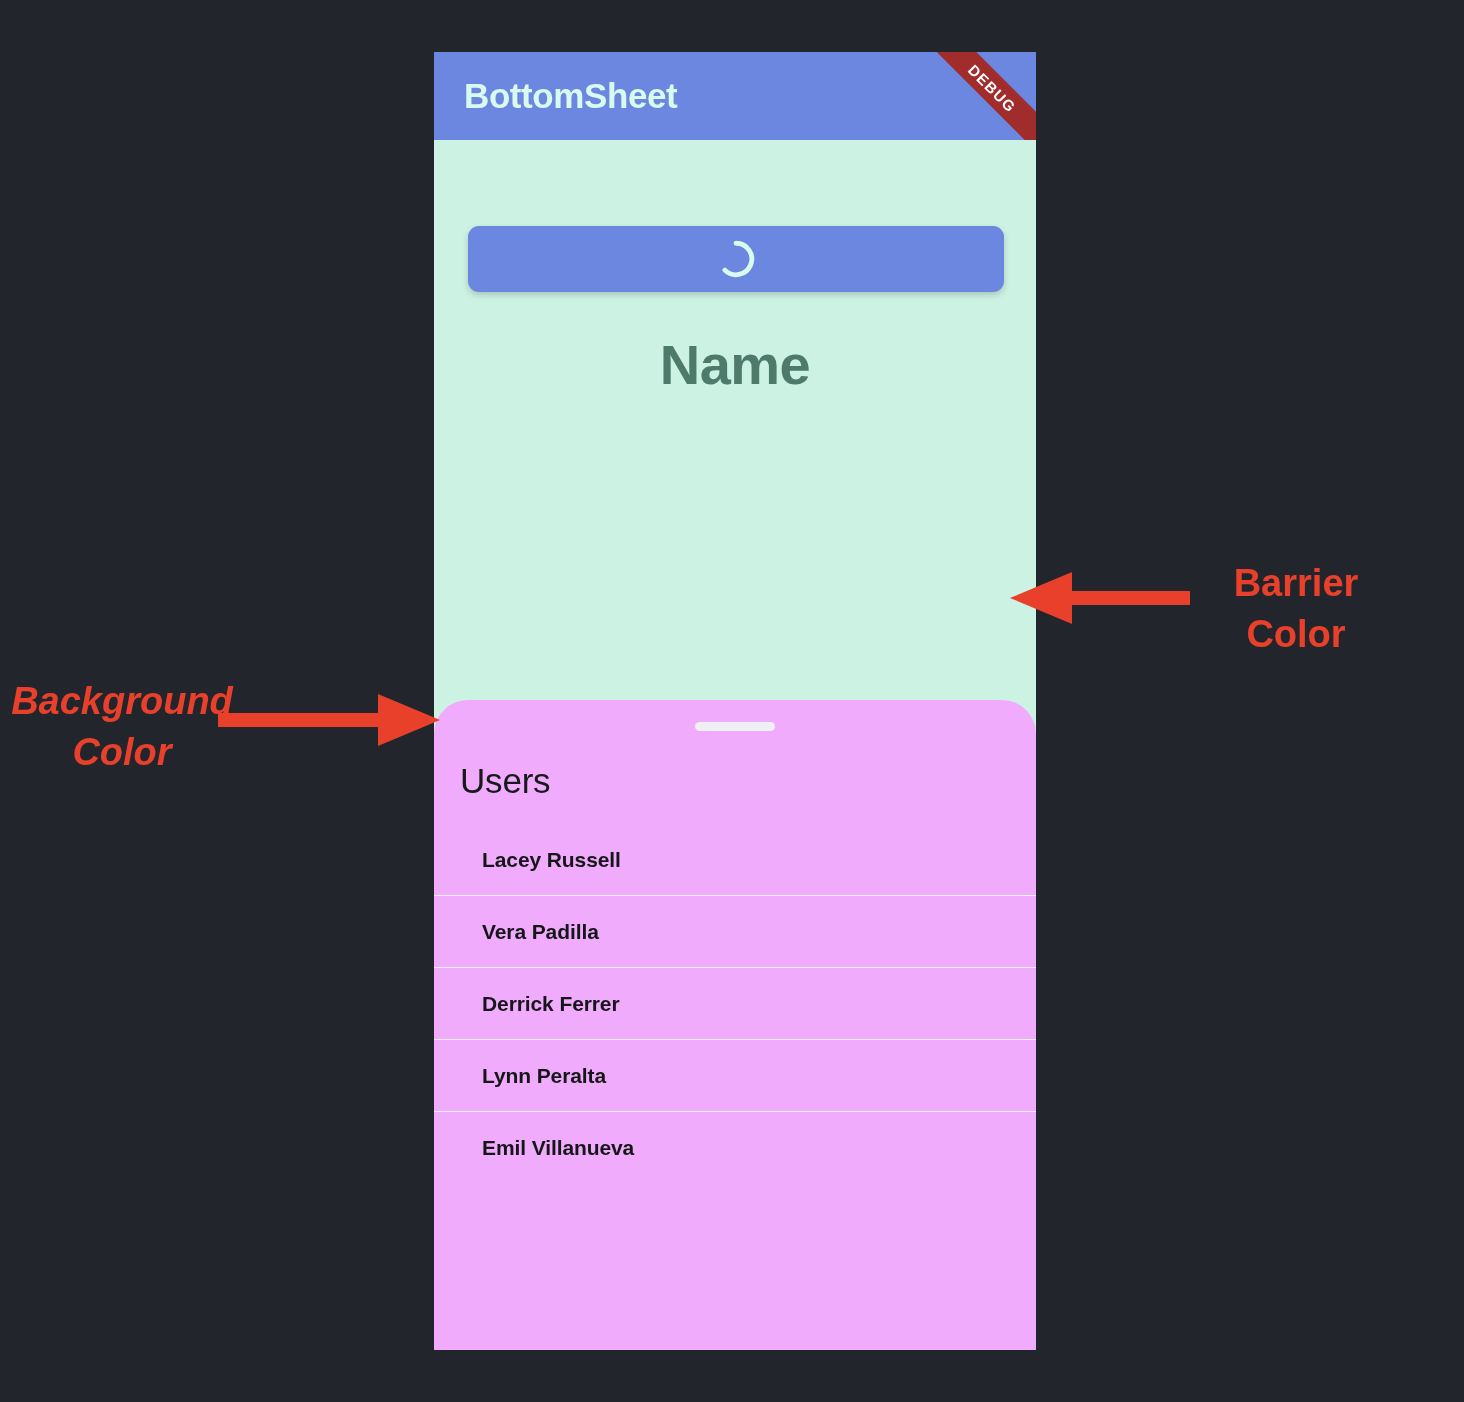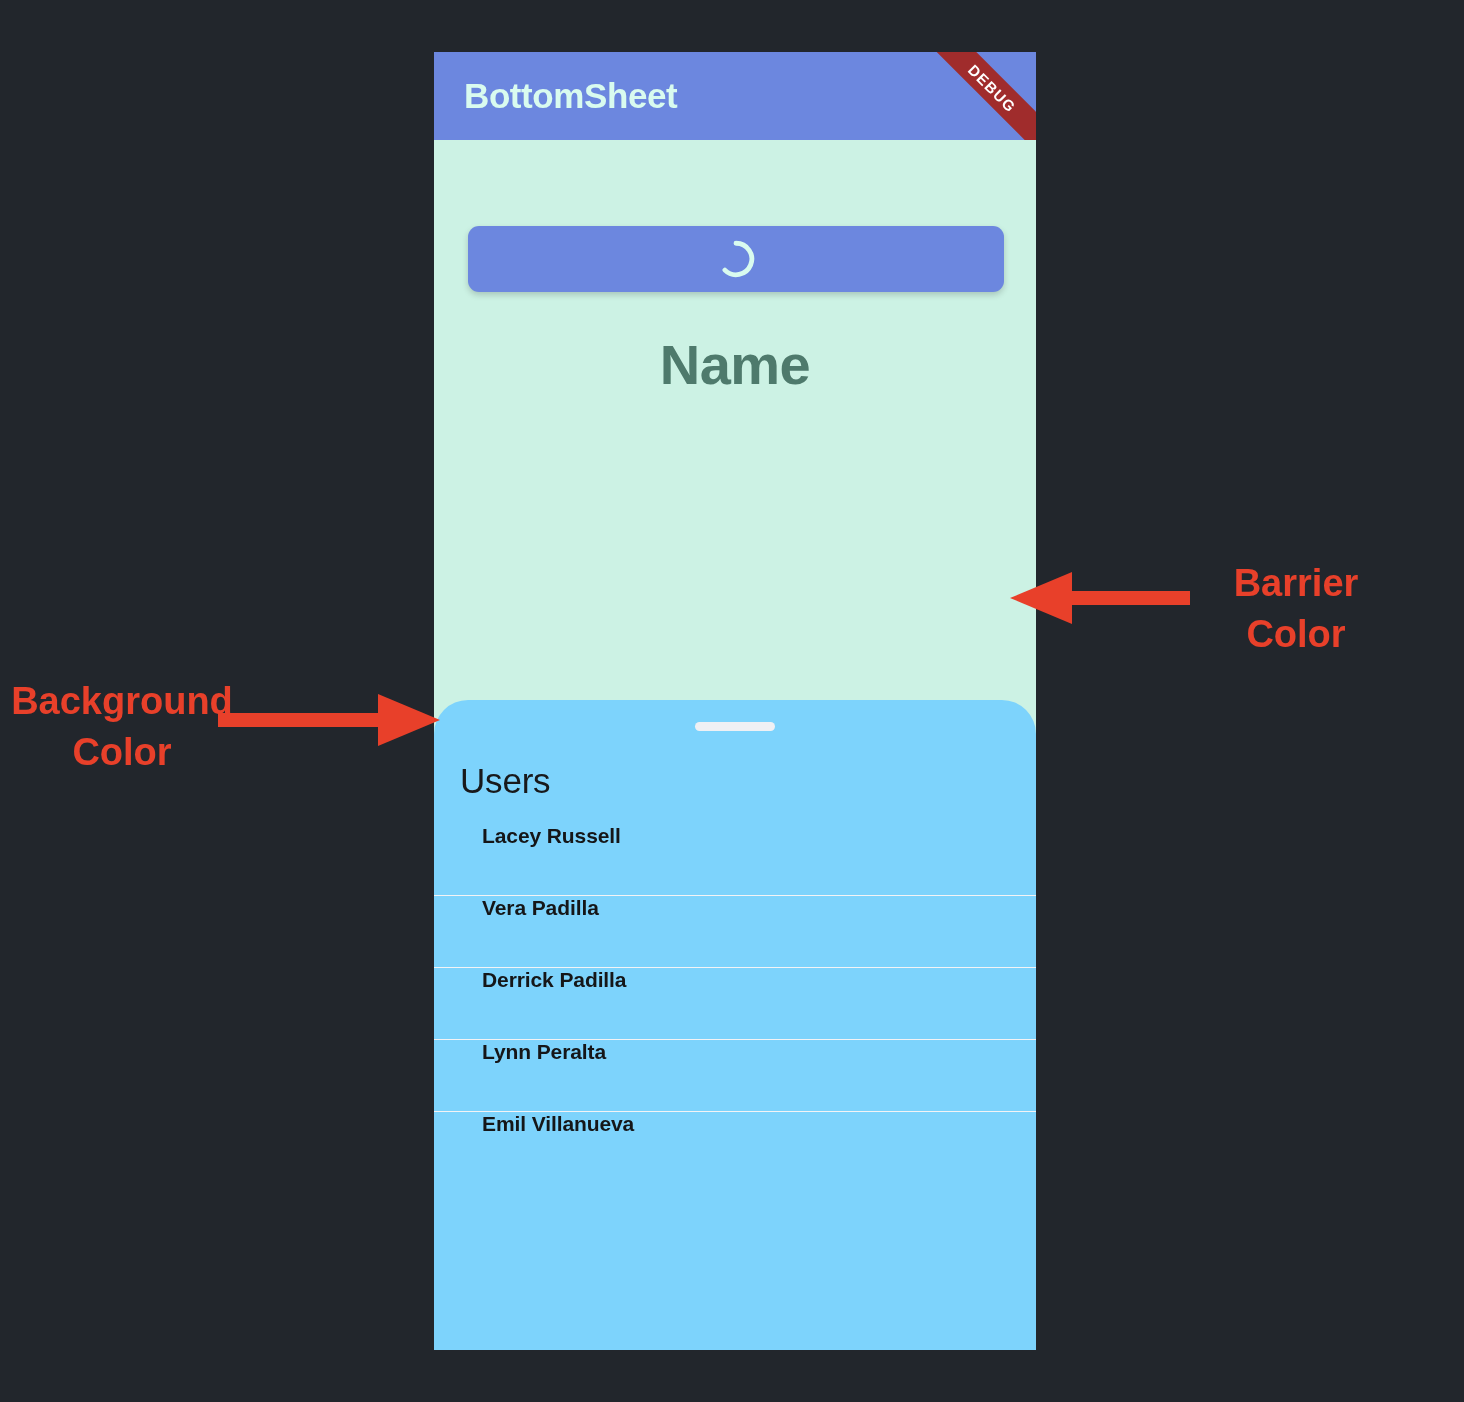--- a/index.html
+++ b/index.html
@@ -117,21 +117,21 @@
     color: #4e7a6c;
   }
 
   
   #sheet {
     position: absolute;
     left: 0;
     top: 648px;
     width: 602px;
     height: 650px;
-    background: #7dd3fc;
+    background: #f0abfc;
     border-top-left-radius: 34px;
     border-top-right-radius: 34px;
     overflow: hidden;
   }
   #drag-handle {
     position: absolute;
     left: 50%;
     transform: translateX(-50%);
     top: 22px;
     width: 80px;
@@ -151,20 +151,21 @@
   #user-list {
     position: absolute;
     left: 0;
     top: 124px;
     width: 602px;
     list-style: none;
   }
   .user-row {
     height: 72px;
     display: flex;
+    align-items: center;
     padding-left: 48px;
     border-bottom: 1px solid #f3f3f5;
     cursor: pointer;
   }
   .user-row:last-child { border-bottom: none; }
   .user-name {
     font-size: 21px;
     font-weight: 700;
     color: #151618;
     letter-spacing: -0.1px;
@@ -174,21 +175,21 @@
   .annotation-label {
     position: absolute;
     color: #e8402a;
     font-size: 38px;
     font-weight: 700;
     line-height: 1.33;
     text-align: center;
     white-space: pre-line;
   }
   #barrier-label { left: 1196px; top: 558px; width: 200px; }
-  #background-label { left: 8px;  top: 676px; width: 228px; }
+  #background-label { left: 8px;  top: 676px; width: 228px; font-style: italic; }
 
   .annotation-arrow { position: absolute; pointer-events: none; }
   #barrier-arrow    { left: 1010px; top: 568px; }
   #background-arrow { left: 218px;  top: 690px; }
 </style>
 </head>
 <body>
 
 <div id="stage">
 
@@ -214,21 +215,21 @@
       <div id="drag-handle"></div>
       <div id="sheet-title">Users</div>
       <ul id="user-list">
         <li class="user-row">
           <span class="user-name">Lacey Russell</span>
         </li>
         <li class="user-row">
           <span class="user-name">Vera Padilla</span>
         </li>
         <li class="user-row">
-          <span class="user-name">Derrick Padilla</span>
+          <span class="user-name">Derrick Ferrer</span>
         </li>
         <li class="user-row">
           <span class="user-name">Lynn Peralta</span>
         </li>
         <li class="user-row">
           <span class="user-name">Emil Villanueva</span>
         </li>
       </ul>
     </div>
 

